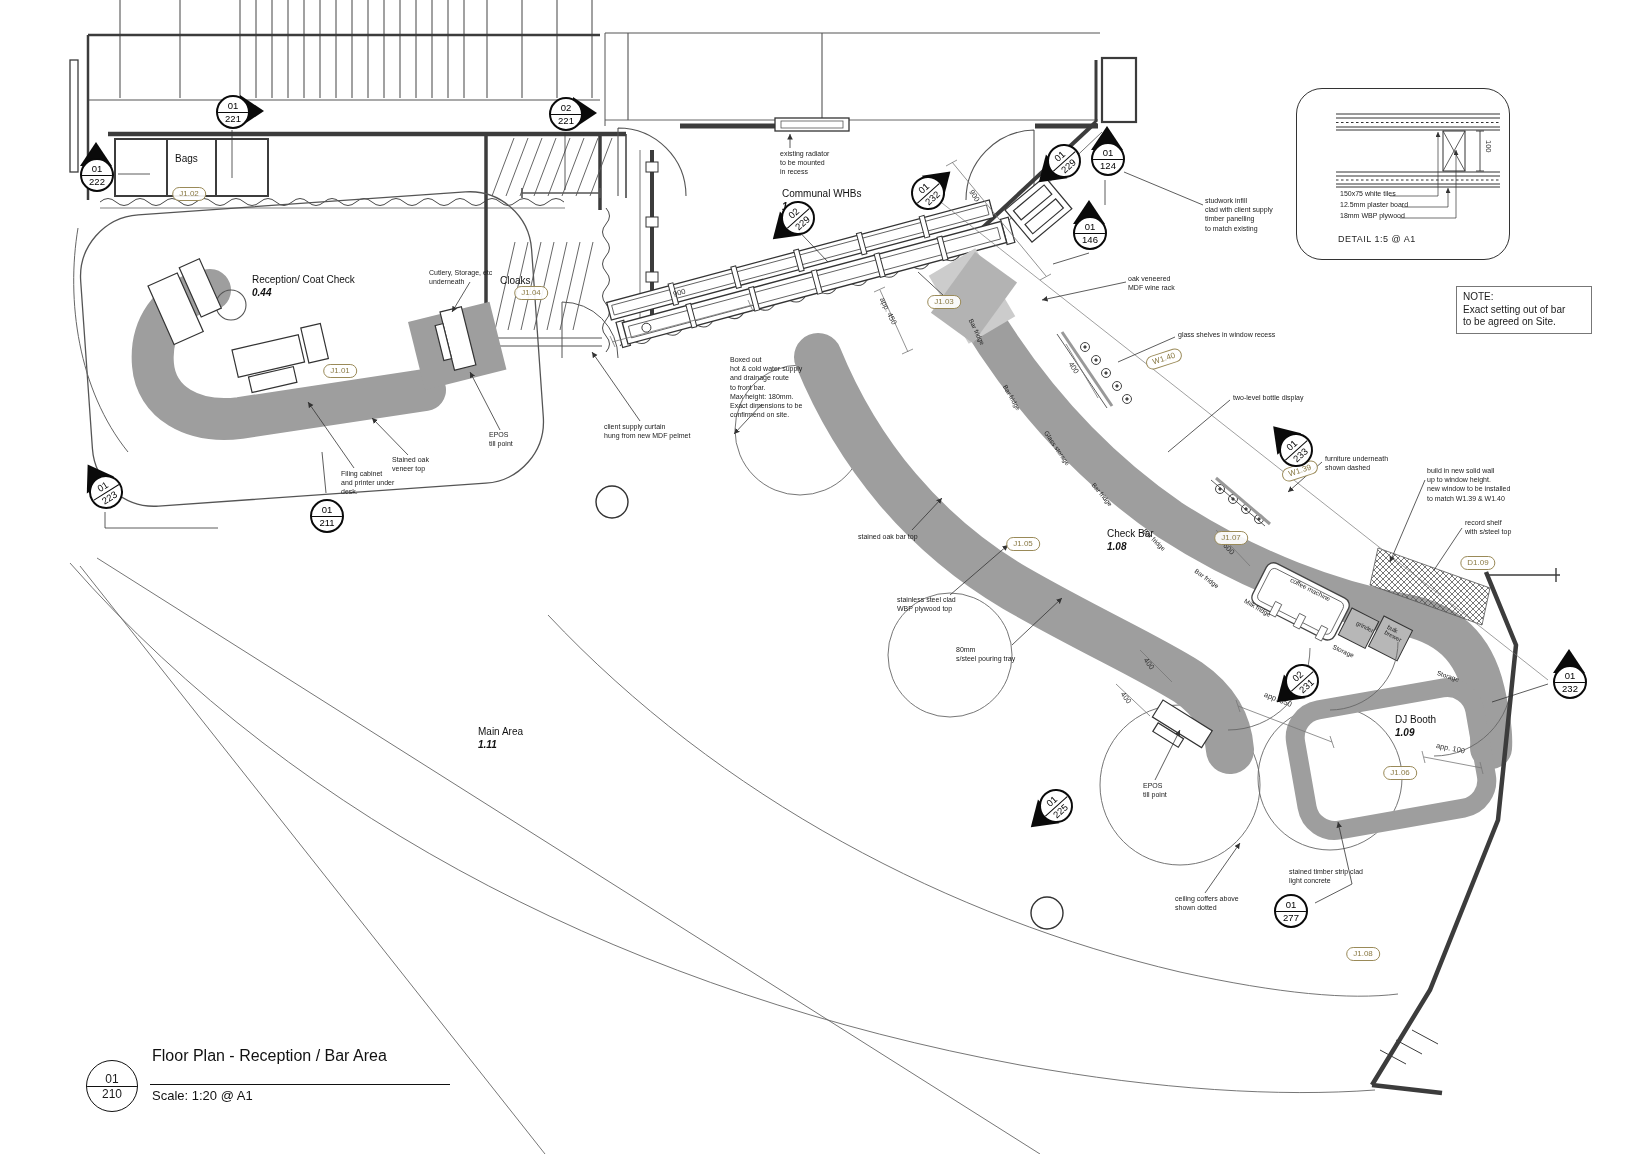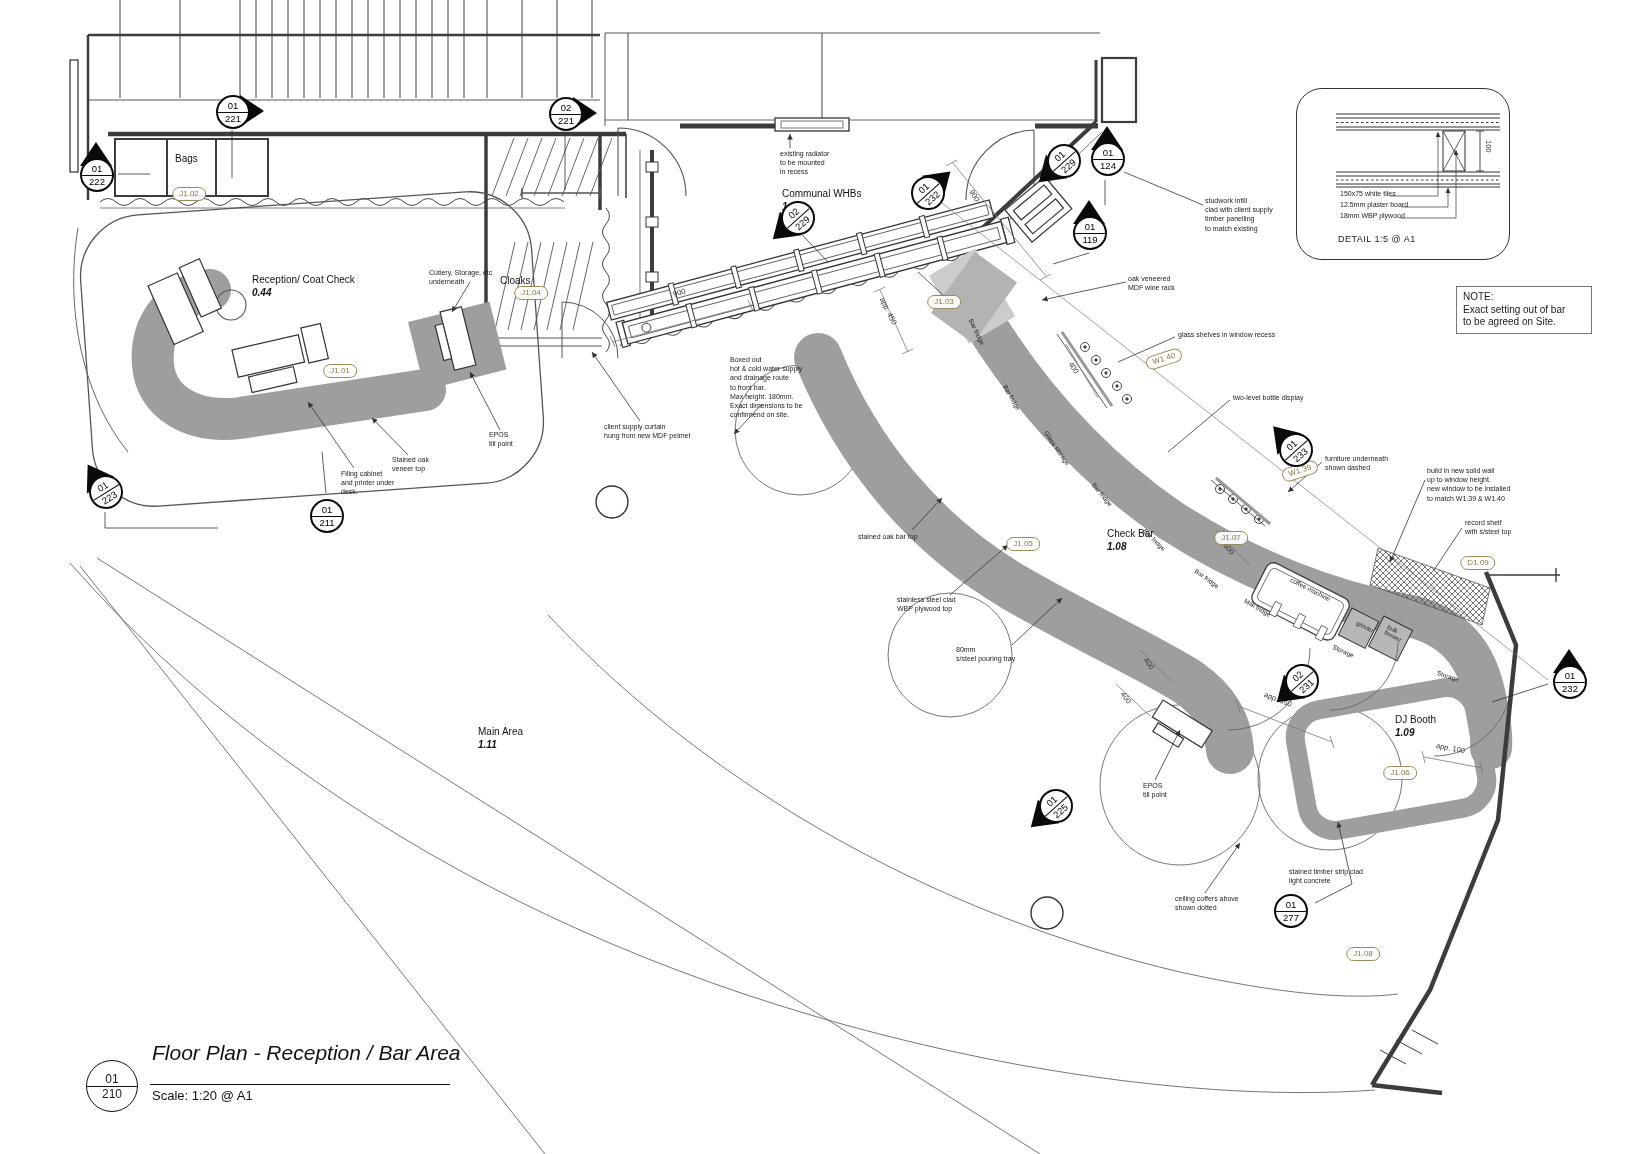--- a/index.html
+++ b/index.html
@@ -21,21 +21,21 @@
   .t-right{top:5px;left:29px;border-top:16px solid transparent;border-bottom:16px solid transparent;border-left:24px solid #0a0a0a;}
   .t-left{top:5px;left:-11px;border-top:16px solid transparent;border-bottom:16px solid transparent;border-right:24px solid #0a0a0a;}
   #notebox{position:absolute;left:1456px;top:286px;width:122px;border:1px solid #777;background:#fff;padding:4px 6px;font-size:10px;line-height:1.25;white-space:pre-line;z-index:5;}
   #detailbox{position:absolute;left:1296px;top:88px;width:212px;height:170px;border:1.4px solid #333;border-radius:26px;z-index:2;}
   .dlabel{position:absolute;font-size:7px;color:#222;white-space:nowrap;z-index:4;}
   #detail-caption{position:absolute;left:1338px;top:234px;font-size:9px;color:#222;z-index:4;letter-spacing:.5px;}
   #detail-dim{position:absolute;left:1484px;top:140px;font-size:7.5px;color:#333;writing-mode:vertical-rl;z-index:4;}
   #titleblock{position:absolute;left:86px;top:1036px;z-index:6;}
   .tb-circ{position:absolute;left:0;top:24px;width:52px;height:52px;box-sizing:border-box;border:1.6px solid #111;border-radius:50%;background:#fff;display:flex;flex-direction:column;overflow:hidden;font-size:12px;}
   .tb-circ .mtop{border-bottom:1.3px solid #111;}
-  #tb-title{position:absolute;left:66px;top:5px;font-size:21px;color:#111;white-space:nowrap;font-style:italic;}
+  #tb-title{position:absolute;left:66px;top:11px;font-size:16px;color:#111;white-space:nowrap;}
   #tb-rule{position:absolute;left:64px;top:48px;width:300px;border-top:1.4px solid #111;}
   #tb-scale{position:absolute;left:66px;top:52px;font-size:13px;color:#111;white-space:nowrap;}
 </style>
 </head>
 <body>
 
 <div id="sheet">
 
 <svg class="plan" width="1640" height="1154" viewBox="0 0 1640 1154">
   <defs>
@@ -461,21 +461,21 @@
       <div class="tri t-up"></div>
       <div class="mcirc">
         <span class="mtop">01</span>
         <span class="mbot">124</span>
       </div>
     </div>
 <div class="marker" style="left:1068px;top:211px">
       <div class="tri t-up"></div>
       <div class="mcirc">
         <span class="mtop">01</span>
-        <span class="mbot">119</span>
+        <span class="mbot">146</span>
       </div>
     </div>
 <div class="marker" style="left:906px;top:171px;transform:rotate(-42deg)">
       <div class="tri t-right"></div>
       <div class="mcirc">
         <span class="mtop">01</span>
         <span class="mbot">232</span>
       </div>
     </div>
 <div class="marker" style="left:1274px;top:428px;transform:rotate(-42deg)">

